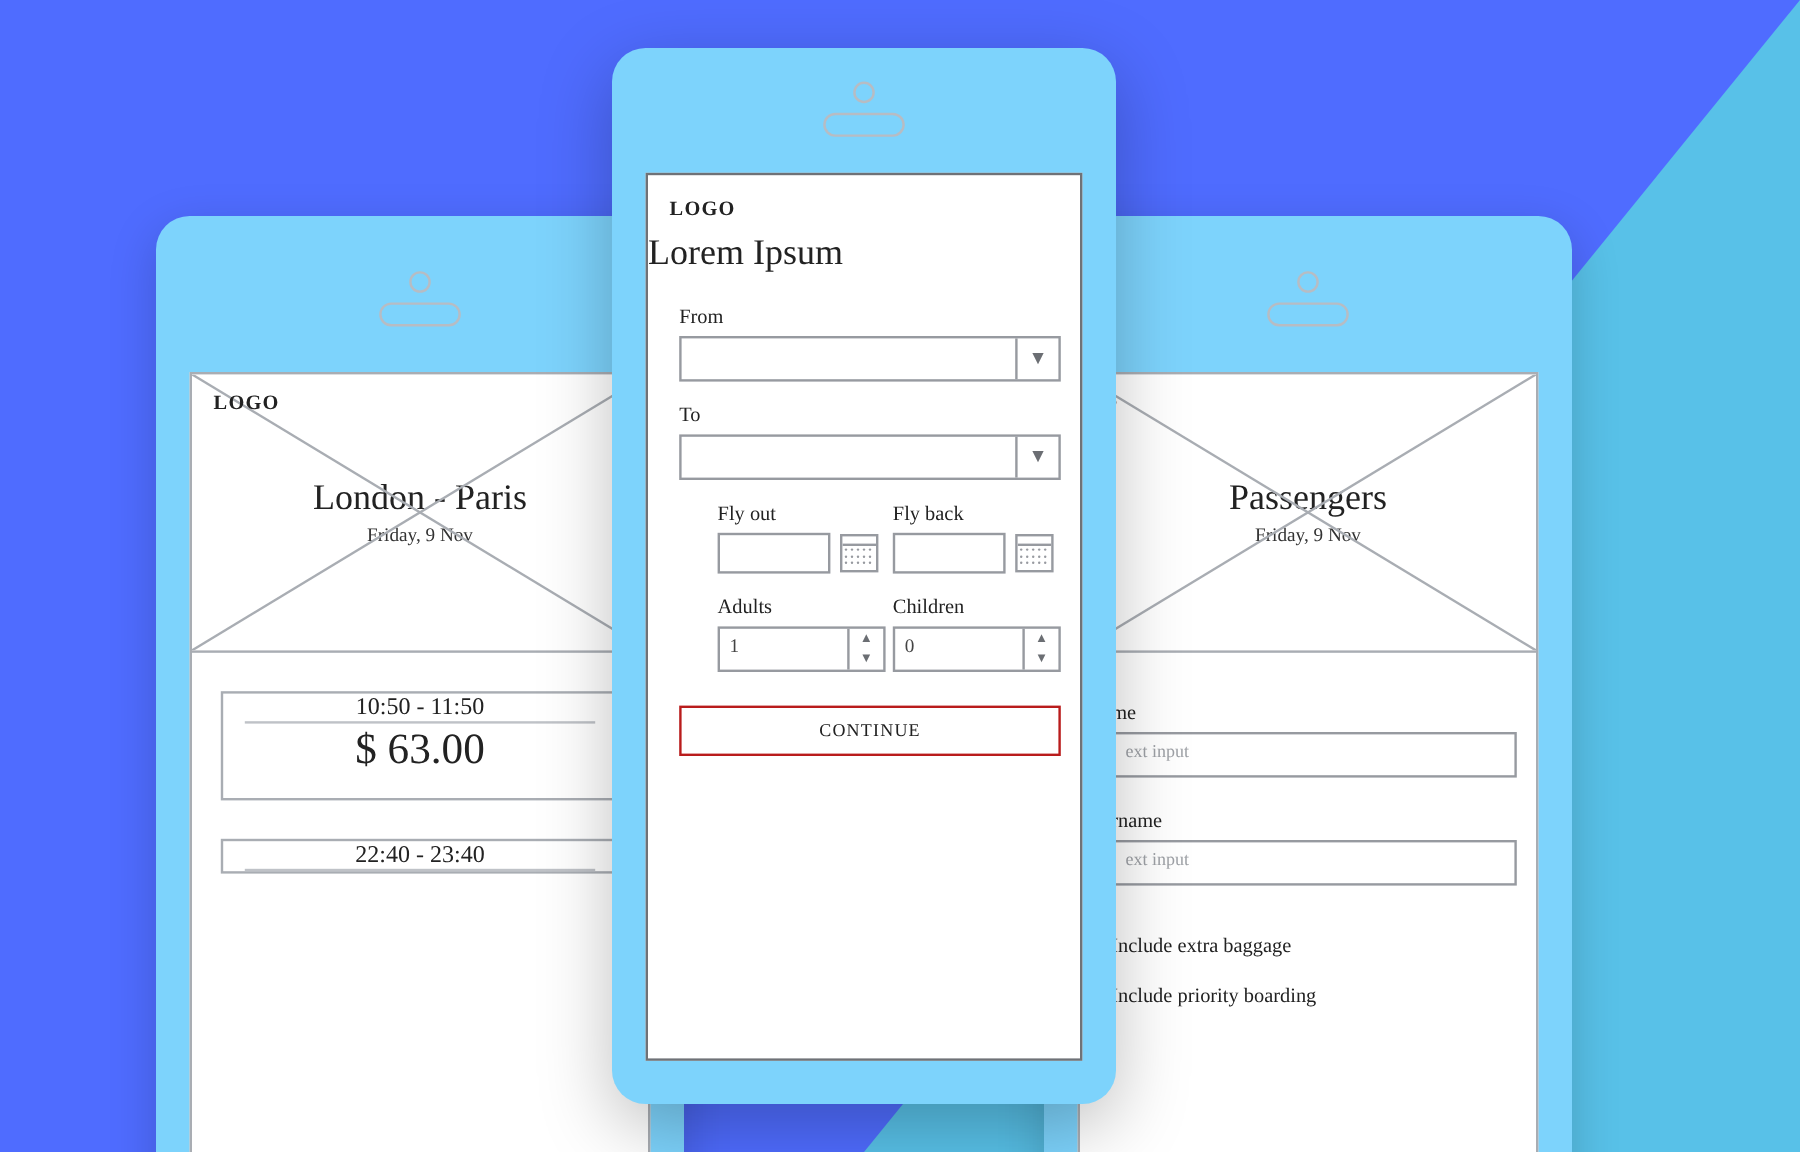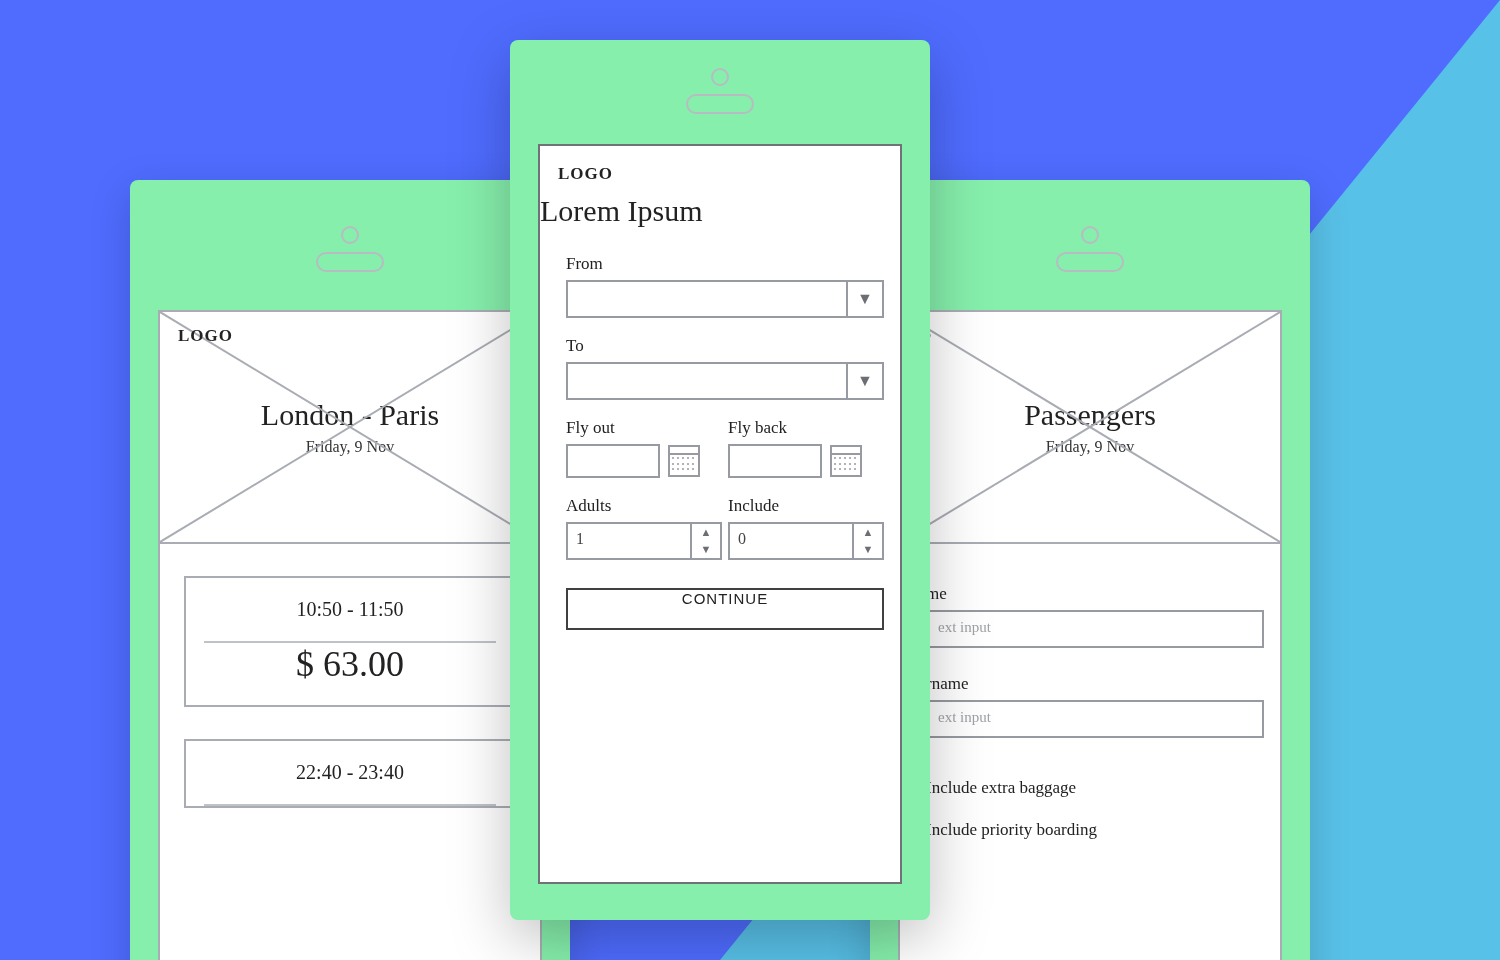--- a/index.html
+++ b/index.html
@@ -1,18 +1,18 @@
 <!DOCTYPE html>
 <html><head>
 <meta charset="utf-8">
 <style>
   html,body{margin:0;padding:0;width:1500px;height:960px;overflow:hidden;font-family:"Comic Sans MS","Segoe Script","Bradley Hand",cursive;}
   .stage{position:relative;width:1500px;height:960px;background:#4f6cff;}
   .tri{position:absolute;right:0;bottom:0;width:0;height:0;border-right:780px solid #58c1e8;border-top:960px solid transparent;}
-  .phone{position:absolute;background:#86efac;border-radius:8px;box-shadow:0 12px 40px rgba(0,0,0,.18);}
+  .phone{position:absolute;background:#7dd3fc;border-radius:28px;box-shadow:0 12px 40px rgba(0,0,0,.18);}
   .phone.side{width:440px;height:900px;top:180px;}
   .phone.left{left:130px;}
   .phone.right{left:870px;}
   .phone.center{width:420px;height:880px;top:40px;left:510px;z-index:5;box-shadow:0 18px 60px rgba(0,0,0,.25);}
   .earpiece{position:absolute;left:50%;transform:translateX(-50%);}
   .cam{width:14px;height:14px;border:2px solid #b7bcc3;border-radius:50%;}
   .speaker{width:64px;height:16px;border:2px solid #b7bcc3;border-radius:10px;}
   .phone.center .cam{top:28px;}
   .phone.center .speaker{top:54px;}
   .phone.side .cam{top:46px;}
@@ -20,38 +20,38 @@
   .screen{position:absolute;left:28px;right:28px;border:2px solid #a9adb3;background:#fff;}
   .phone.center .screen{top:104px;bottom:36px;border-color:#6f7277;}
   .phone.side .screen{top:130px;bottom:-200px;}
   .screen-inner{position:absolute;left:0;right:0;top:0;bottom:0;padding:0;}
   .logo{position:absolute;top:14px;left:18px;font-weight:700;letter-spacing:1px;color:#222;font-size:17px;}
   .header-x{position:relative;height:230px;border-bottom:2px solid #a9adb3;display:flex;flex-direction:column;align-items:center;justify-content:center;overflow:hidden;}
   .header-x svg{position:absolute;inset:0;width:100%;height:100%;}
   .title{font-size:30px;color:#222;margin:0;text-align:left;}
   .subtitle{font-size:16px;color:#333;margin-top:6px;}
   .section{padding:22px 16px 0 26px;}
-  .row{display:flex;gap:6px;}
+  .row{display:flex;gap:6px;margin-left:32px;}
   .field-label{font-size:17px;color:#222;margin:18px 0 6px;}
   .select{position:relative;height:34px;border:2px solid #979aa0;display:flex;}
   .select .sv{flex:1;padding:0 8px;line-height:30px;color:#444;}
   .select .caret{width:34px;border-left:2px solid #979aa0;display:flex;align-items:center;justify-content:center;color:#6b6e73;}
   .dateimg{display:flex;gap:8px;align-items:center;}
   .dateinp{width:90px;height:30px;border:2px solid #979aa0;}
   .cal{width:28px;height:28px;border:2px solid #979aa0;display:flex;flex-direction:column;overflow:hidden;}
   .cal .bar{height:6px;border-bottom:2px solid #979aa0;}
   .cal .dots{flex:1;display:grid;grid-template-columns:repeat(5,1fr);grid-template-rows:repeat(3,1fr);gap:1px;padding:2px;}
   .cal .dots div{background:#979aa0;width:2px;height:2px;border-radius:50%;}
   .numsel{position:relative;height:34px;border:2px solid #979aa0;display:flex;}
   .numsel .nv{flex:1;padding:0 8px;line-height:30px;color:#444;}
   .numsel .arrows{width:28px;border-left:2px solid #979aa0;display:flex;flex-direction:column;}
   .numsel .arrows span{flex:1;display:flex;align-items:center;justify-content:center;color:#6b6e73;font-size:11px;line-height:1;}
-  .btn{margin:28px 0 0;height:38px;border:2px solid #404040;display:flex;justify-content:center;font-family:Liberation Sans, sans-serif;font-size:15px;letter-spacing:1px;color:#222;}
+  .btn{margin:28px 0 0;height:38px;border:2px solid #b91c1c;display:flex;align-items:center;justify-content:center;font-family:Liberation Serif, serif;font-size:15px;letter-spacing:1px;color:#222;}
   .card{margin:32px 24px 0;border:2px solid #a9adb3;}
-  .card .line{text-align:center;padding:20px 0;font-size:20px;color:#222;}
+  .card .line{text-align:center;padding:0 0;font-size:20px;color:#222;}
   .card .divider{height:2px;background:#bfc2c7;margin:0 18px;}
   .card .price{text-align:center;padding:0 0 20px;font-size:36px;color:#222;}
   .inp{height:34px;border:2px solid #979aa0;padding:0 10px;line-height:30px;color:#9ea1a6;font-size:15px;}
   .chk-row{display:flex;align-items:center;gap:12px;margin-top:22px;font-size:17px;color:#222;}
   .c-col{flex:1;}
   .c-header-title{font-size:30px;text-align:left;margin-top:48px;color:#222;}
 </style>
 </head>
 <body>
 
@@ -192,21 +192,21 @@
               <div class="field-label">Adults</div>
               <div class="numsel">
                 <div class="nv">1</div>
                 <div class="arrows">
                     <span>▲</span>
                     <span>▼</span>
                   </div>
               </div>
             </div>
             <div class="c-col">
-              <div class="field-label">Include</div>
+              <div class="field-label">Children</div>
               <div class="numsel">
                 <div class="nv">0</div>
                 <div class="arrows">
                     <span>▲</span>
                     <span>▼</span>
                   </div>
               </div>
             </div>
           </div>
           <div class="btn">

